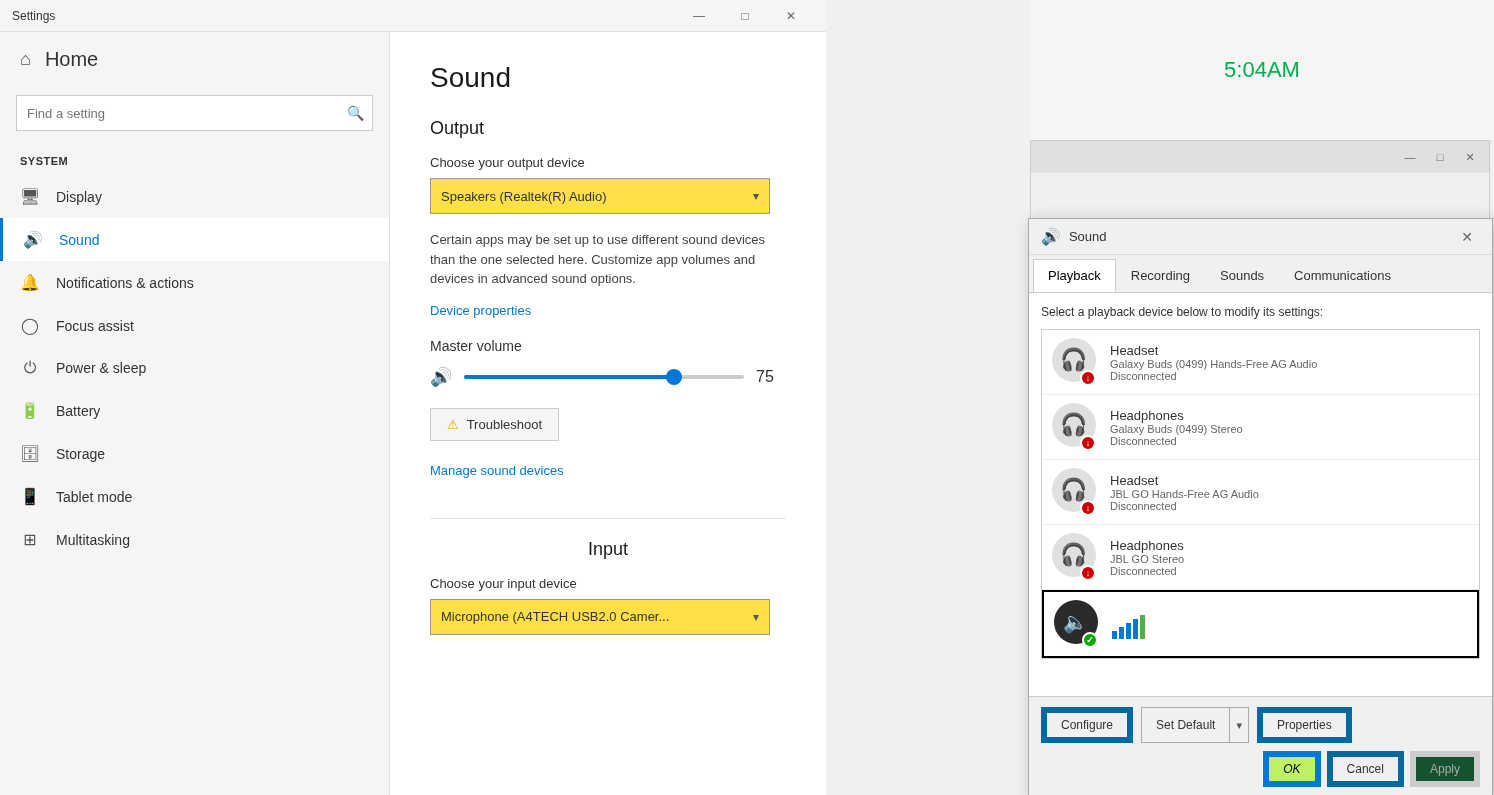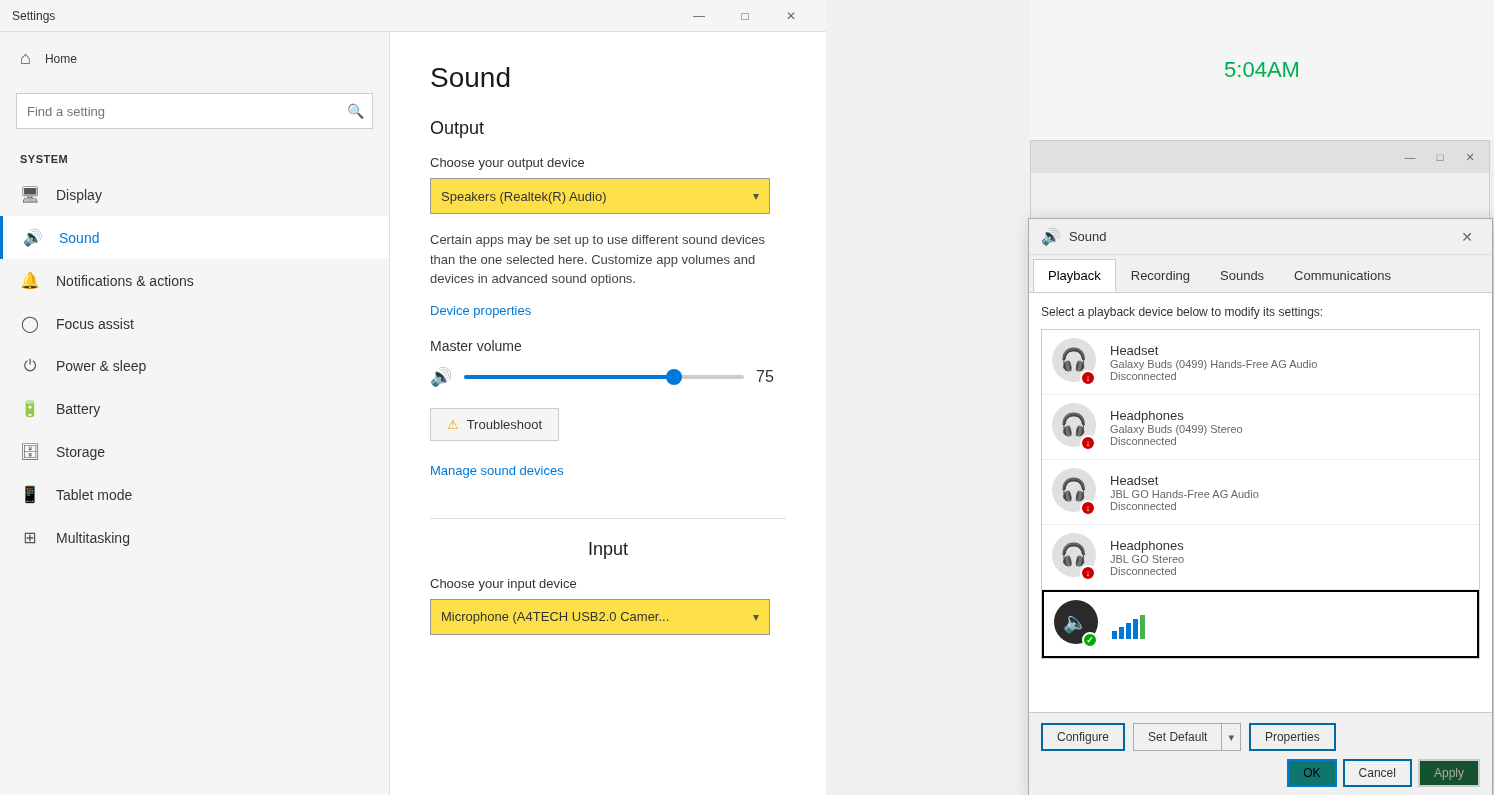--- a/index.html
+++ b/index.html
@@ -70,21 +70,21 @@
     }
 
     .sidebar-home {
       display: flex;
       align-items: center;
       padding: 16px 20px;
       gap: 14px;
       cursor: pointer;
     }
     .home-icon { font-size: 18px; color: #555; }
-    .home-label { font-size: 12px; color: #333; }
+    .home-label { font-size: 20px; color: #333; }
 
     .search-box {
       margin: 8px 16px;
       position: relative;
     }
     .search-input {
       width: 100%;
       height: 36px;
       border: 1px solid #ccc;
       background: #fff;
@@ -482,29 +482,30 @@
 
     .footer-bottom-row {
       display: flex;
       justify-content: flex-end;
       gap: 6px;
     }
 
     .dialog-btn {
       padding: 5px 14px;
       font-size: 12px;
-      border: 2px solid #0369a1;
+      border: 6px solid #0369a1;
       background: #f0f0f0;
       cursor: pointer;
       color: #333;
     }
     .dialog-btn.primary {
-      background: #0f766e;
+      background: #bef264;
       border-color: #0078d7;
       color: #000;
+      font-style: italic;
     }
     .dialog-btn.apply-btn {
       color: #aaa;
       border-color: #ccc;
       background: #14532d;
     }
 
     .set-default-wrap {
       display: flex;
       align-items: stretch;

